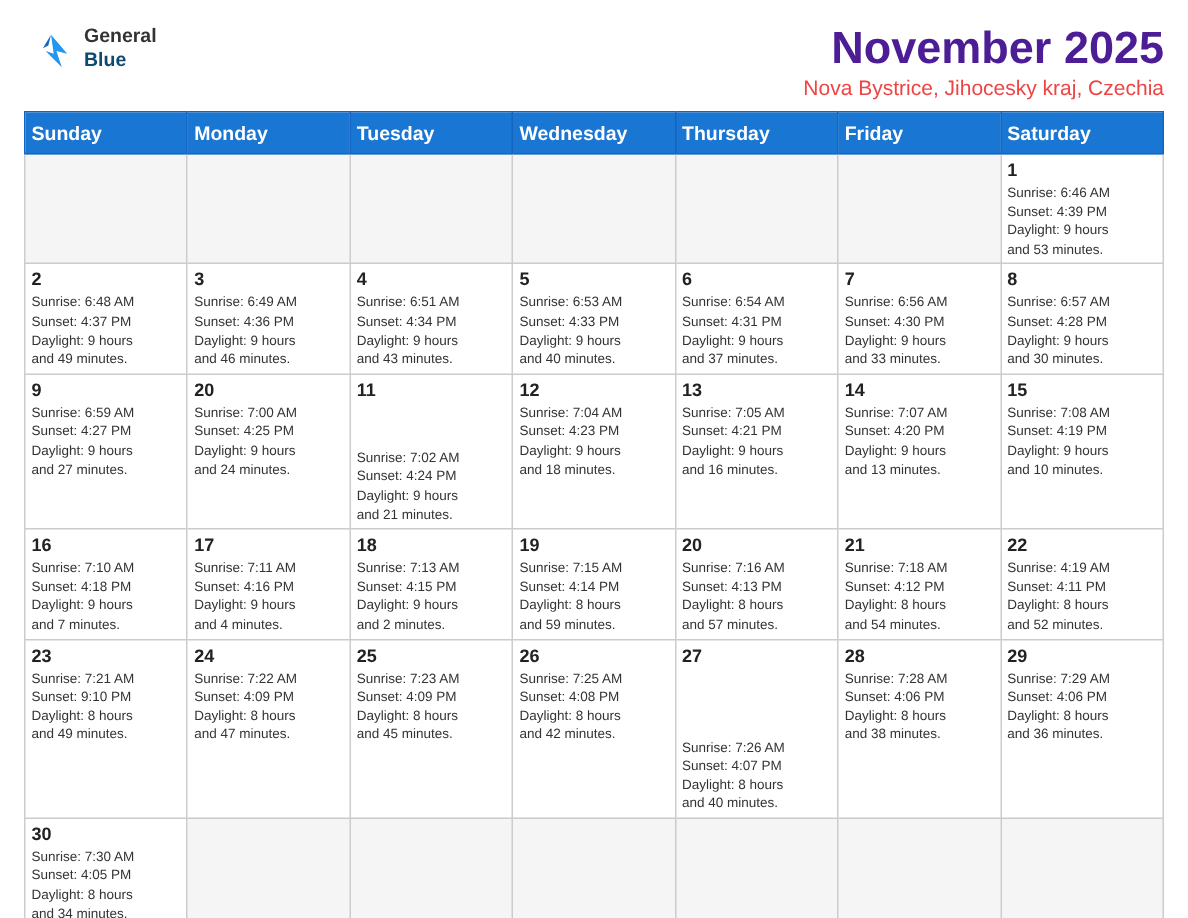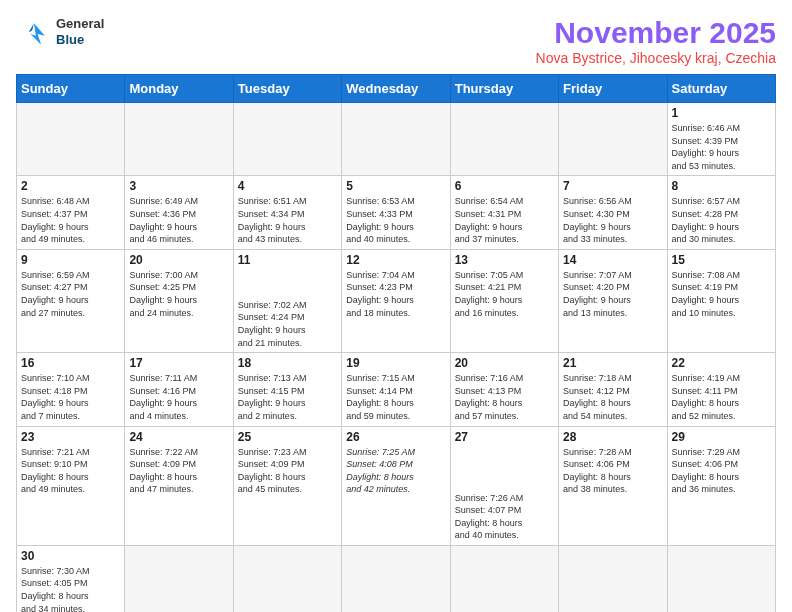--- a/index.html
+++ b/index.html
@@ -31,21 +31,21 @@
     .logo-bird {
       width: 36px;
       height: 36px;
     }
     .title-section {
       text-align: right;
     }
     .month-title {
       font-size: 30px;
       font-weight: bold;
-      color: #8b5cf6;
+      color: #4c1d95;
     }
     .location {
       font-size: 14px;
       color: #ef4444;
     }
     table {
       width: 100%;
       border-collapse: collapse;
       table-layout: fixed;
       padding-left: 48px;
@@ -305,21 +305,21 @@
         </td>
         <td>
           <span class="day-number">25</span>
           <div class="day-info" style="white-space: pre-line;">Sunrise: 7:23 AM
 Sunset: 4:09 PM
 Daylight: 8 hours
 and 45 minutes.</div>
         </td>
         <td>
           <span class="day-number">26</span>
-          <div class="day-info" style="white-space: pre-line; font-style: italic;">Sunrise: 7:25 AM
+          <div class="day-info" style="white-space: pre-line;">Sunrise: 7:25 AM
 Sunset: 4:08 PM
 Daylight: 8 hours
 and 42 minutes.</div>
         </td>
         <td>
           <span class="day-number">27</span>
           <div class="day-info" style="white-space: pre-line; margin-top: 48px;">Sunrise: 7:26 AM
 Sunset: 4:07 PM
 Daylight: 8 hours
 and 40 minutes.</div>

